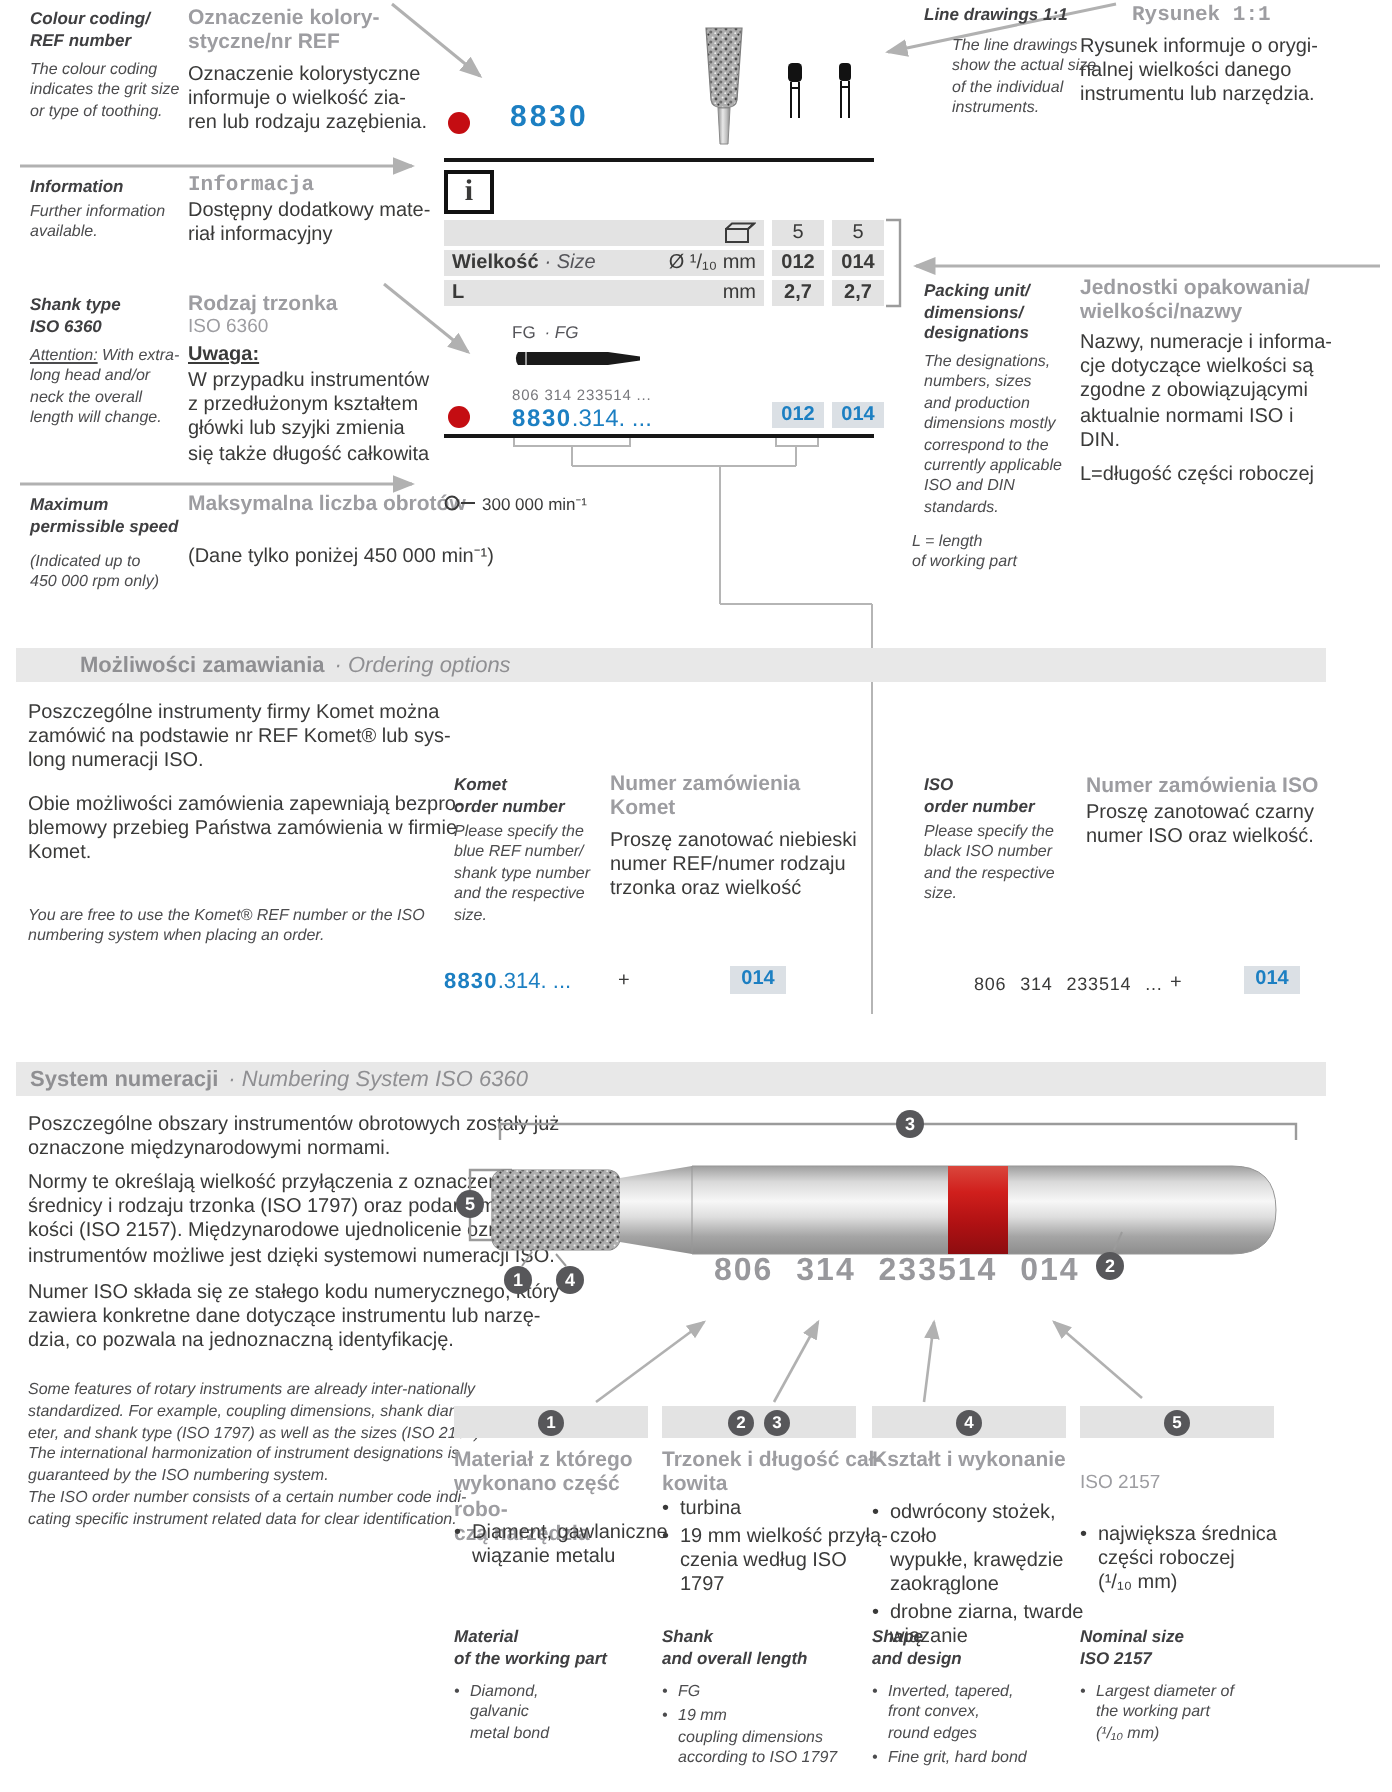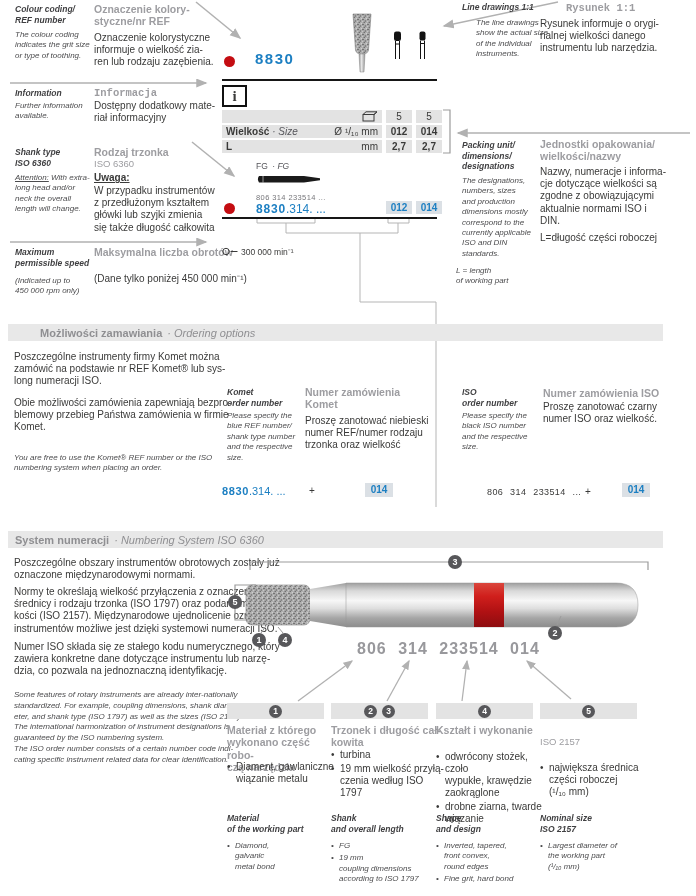--- a/index.html
+++ b/index.html
@@ -331,21 +331,21 @@
     </g>
     <g>
       <circle cx="57" cy="88" r="7" fill="#57575a"></circle>
       <text x="57" y="88" dy="0.36em" text-anchor="middle" fill="#fff" font-size="9" font-weight="bold">4</text>
     </g>
     <g>
       <circle cx="327" cy="81" r="7" fill="#57575a"></circle>
       <text x="327" y="81" dy="0.36em" text-anchor="middle" fill="#fff" font-size="9" font-weight="bold">2</text>
     </g>
   </svg>
-  <div class="abs isonum" style="left:357px;top:627px;margin-top:13px;">806 314  233514 014</div>
+  <div class="abs isonum" style="left:357px;top:627px;">806 314  233514 014</div>
 
   <div class="abs colbar" style="left:227px;top:703px;width:97px;">
     <div class="badge">1</div>
   </div>
   <div class="abs colbar" style="left:331px;top:703px;width:97px;">
     <div class="badge">2</div>
     <div class="badge">3</div>
   </div>
   <div class="abs colbar" style="left:436px;top:703px;width:97px;">
     <div class="badge">4</div>

